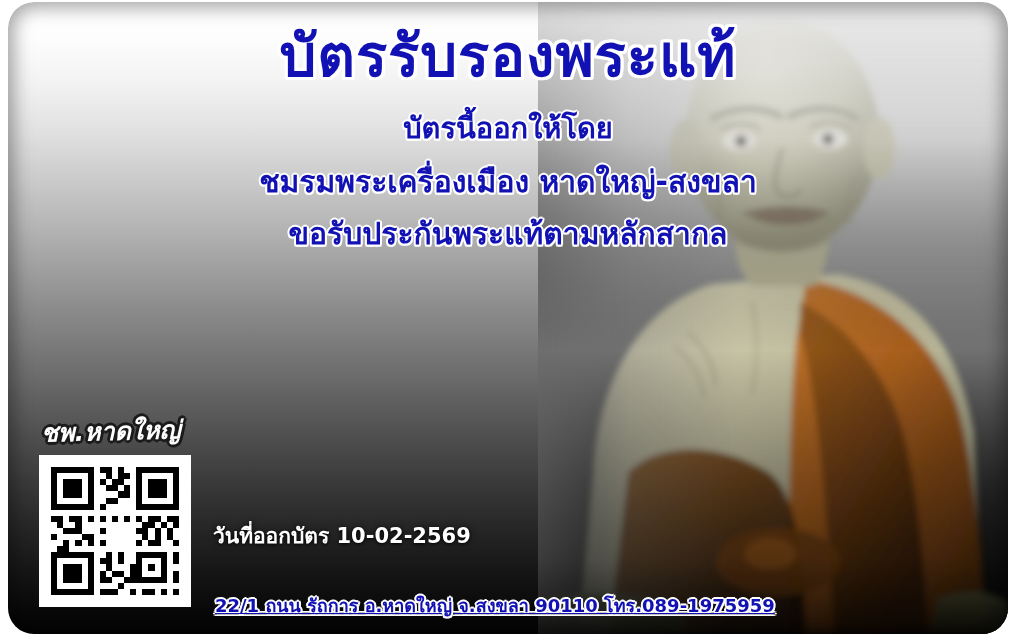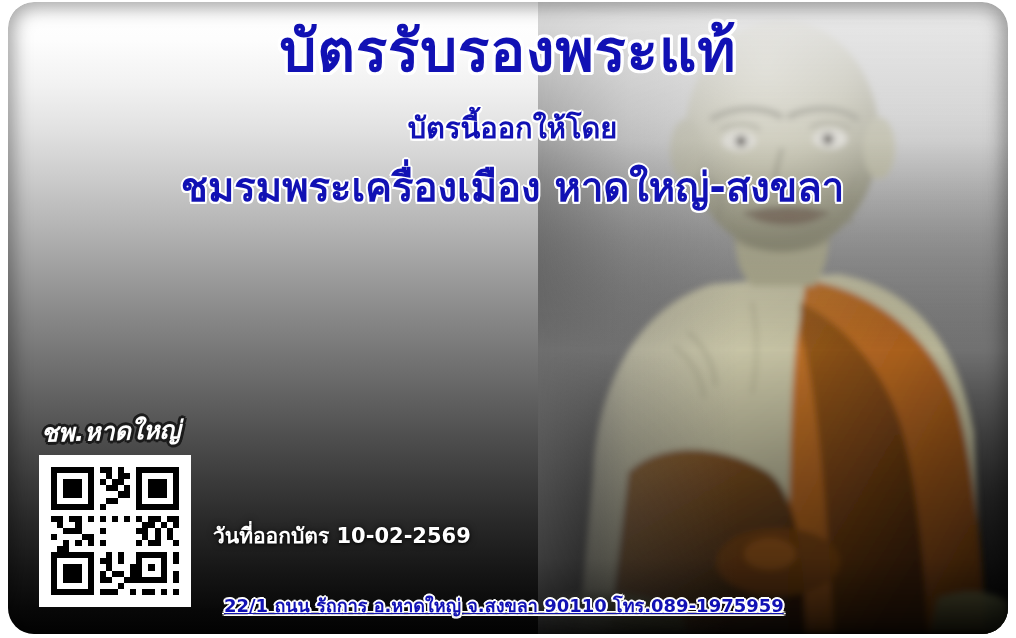--- a/index.html
+++ b/index.html
@@ -94,29 +94,27 @@
     -webkit-text-stroke: 0px;
     text-shadow:
       -2px -2px 0 #ffffff,  2px -2px 0 #ffffff,
       -2px  2px 0 #ffffff,  2px  2px 0 #ffffff,
       -3px  0   0 #ffffff,  3px  0   0 #ffffff,
        0   -3px 0 #ffffff,  0    3px 0 #ffffff,
       -2px -3px 0 #ffffff,  2px -3px 0 #ffffff,
       -3px -2px 0 #ffffff,  3px -2px 0 #ffffff,
       -3px  2px 0 #ffffff,  3px  2px 0 #ffffff,
       -2px  3px 0 #ffffff,  2px  3px 0 #ffffff;
-    font-family: Liberation Mono, monospace;
   }
   .outlined-thin {
     text-shadow:
       -1.5px -1.5px 0 #ffffff, 1.5px -1.5px 0 #ffffff,
       -1.5px  1.5px 0 #ffffff, 1.5px  1.5px 0 #ffffff,
       -2px 0 0 #ffffff, 2px 0 0 #ffffff,
        0 -2px 0 #ffffff, 0 2px 0 #ffffff;
-    padding-left: 9px;
   }
 
   #title-main {
     position: absolute;
     left: 0;
     right: 0;
     top: 24px;
     font-size: 58px;
     line-height: 1.05;
     letter-spacing: 1px;
@@ -127,21 +125,21 @@
     right: 0;
     top: 111px;
     font-size: 29px;
     line-height: 1.1;
   }
   #club-name {
     position: absolute;
     left: 0;
     right: 0;
     top: 163px;
-    font-size: 40px;
+    font-size: 30px;
     line-height: 1.1;
   }
   #guarantee-line {
     position: absolute;
     left: 0;
     right: 0;
     top: 215px;
     font-size: 30px;
     line-height: 1.1;
   }
@@ -418,18 +416,19 @@
           <rect x="15" y="18" width="1" height="2"></rect>
           <rect x="14" y="20" width="2" height="1"></rect>
         </g>
       </svg>
     </div>
 
     <div class="text-layer">
       <div id="title-main" class="thai outlined">บัตรรับรองพระแท้</div>
       <div id="subtitle-issued-by" class="thai outlined-thin">บัตรนี้ออกให้โดย</div>
       <div id="club-name" class="thai outlined-thin">ชมรมพระเครื่องเมือง หาดใหญ่-สงขลา</div>
+      <div id="guarantee-line" class="thai outlined-thin">ขอรับประกันพระแท้ตามหลักสากล</div>
       <div id="issue-date">วันที่ออกบัตร 10-02-2569</div>
       <div id="address-line" class="outlined-thin">22/1 ถนน รัถการ อ.หาดใหญ่ จ.สงขลา 90110 โทร.089-1975959</div>
     </div>
 
   </div>
 </div>
 
 </body></html>

